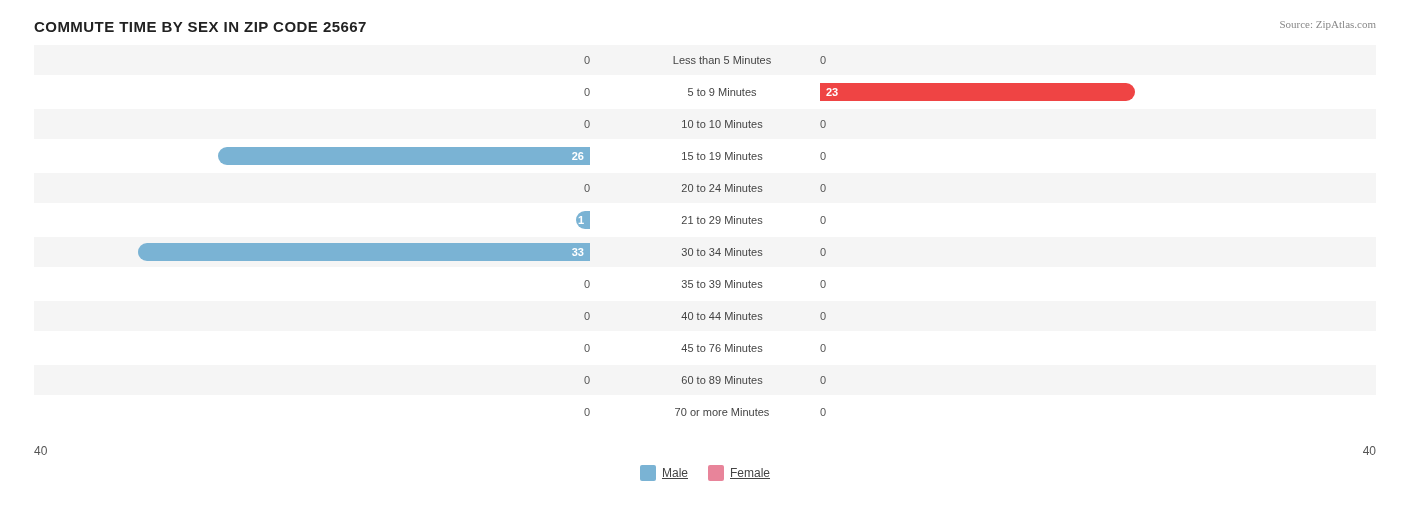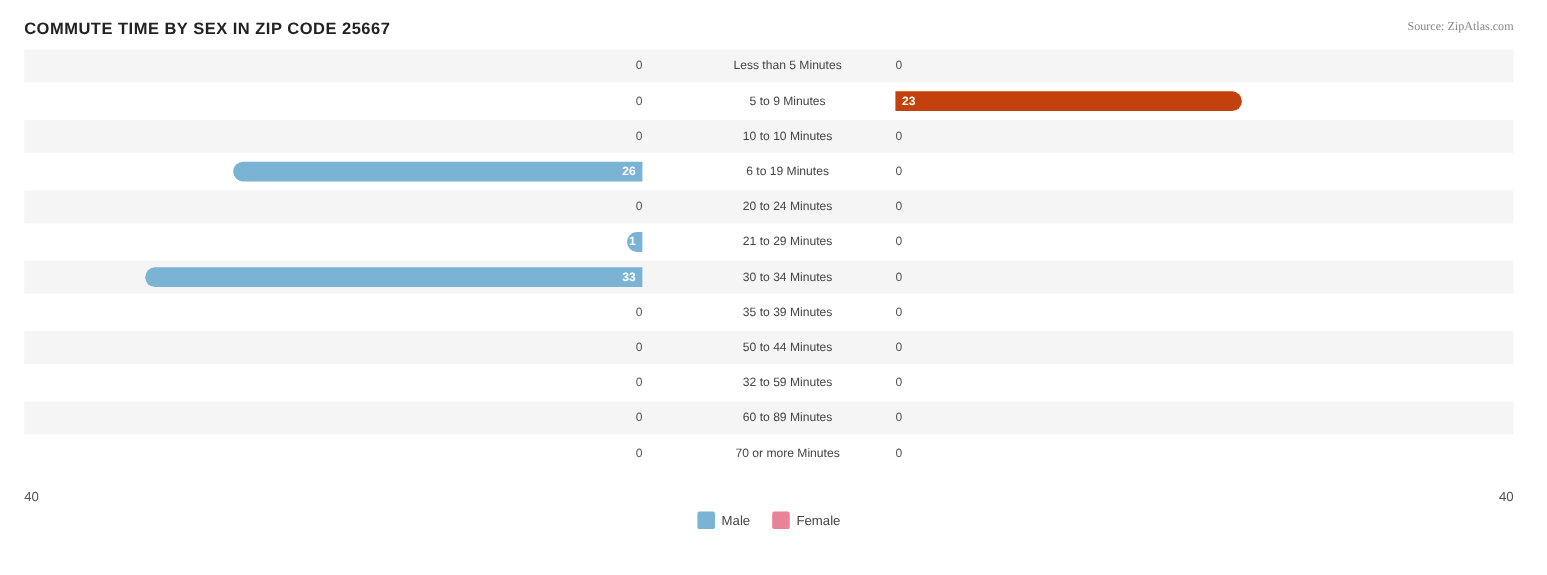--- a/index.html
+++ b/index.html
@@ -7,21 +7,21 @@
       font-family: Arial, sans-serif;
       background: #fff;
       width: 1406px;
       height: 523px;
       overflow: hidden;
       position: relative;
     }
     .chart-container {
       width: 1406px;
       height: 523px;
-      padding: 18px 30px 50px 22px;
+      padding: 18px 30px 50px 34px;
       position: relative;
     }
     .chart-title {
       font-size: 15px;
       font-weight: bold;
       color: #222;
       text-transform: uppercase;
       letter-spacing: 0.03em;
       margin-bottom: 10px;
     }
@@ -101,21 +101,21 @@
       background: #7ab3d4;
       border-radius: 9px 0 0 9px;
       position: absolute;
       right: 0;
       display: flex;
       align-items: center;
       justify-content: flex-start;
     }
     .bar-female {
       height: 18px;
-      background: #c2410c;
+      background: #ef4444;
       border-radius: 0 9px 9px 0;
       position: absolute;
       left: 0;
       display: flex;
       align-items: center;
     }
     
     .axis-row {
       display: flex;
       align-items: center;
@@ -149,20 +149,21 @@
       align-items: center;
       gap: 20px;
       margin-top: 4px;
     }
     .legend-item {
       display: flex;
       align-items: center;
       gap: 6px;
       font-size: 12px;
       color: #444;
+      text-decoration: underline;
     }
     .legend-box-male {
       width: 16px;
       height: 16px;
       background: #7ab3d4;
       border-radius: 2px;
     }
     .legend-box-female {
       width: 16px;
       height: 16px;
@@ -251,21 +252,21 @@
       <div class="row">
       <div class="row-inner">
         <div class="left-area" style="position:relative;">
 
             <div class="bar-male" style="width:372px;">
               <span class="val-left">26</span>
             </div>
 
         </div>
         <div class="center-label">
-          <span class="label-pill">6 to 19 Minutes</span>
+          <span class="label-pill">15 to 19 Minutes</span>
         </div>
         <div class="right-area" style="position:relative;">
 
             <div style="position:absolute;left:0;font-size:11px;color:#555;">0</div>
 
         </div>
       </div>
     </div>
       <div class="row">
       <div class="row-inner">
@@ -340,38 +341,38 @@
       </div>
     </div>
       <div class="row">
       <div class="row-inner">
         <div class="left-area" style="position:relative;">
 
             <div style="position:absolute;right:0;font-size:11px;color:#555;">0</div>
 
         </div>
         <div class="center-label">
-          <span class="label-pill">50 to 44 Minutes</span>
-        </div>
-        <div class="right-area" style="position:relative;">
-
-            <div style="position:absolute;left:0;font-size:11px;color:#555;">0</div>
-
-        </div>
-      </div>
-    </div>
-      <div class="row">
-      <div class="row-inner">
-        <div class="left-area" style="position:relative;">
-
-            <div style="position:absolute;right:0;font-size:11px;color:#555;">0</div>
-
-        </div>
-        <div class="center-label">
-          <span class="label-pill">32 to 59 Minutes</span>
+          <span class="label-pill">40 to 44 Minutes</span>
+        </div>
+        <div class="right-area" style="position:relative;">
+
+            <div style="position:absolute;left:0;font-size:11px;color:#555;">0</div>
+
+        </div>
+      </div>
+    </div>
+      <div class="row">
+      <div class="row-inner">
+        <div class="left-area" style="position:relative;">
+
+            <div style="position:absolute;right:0;font-size:11px;color:#555;">0</div>
+
+        </div>
+        <div class="center-label">
+          <span class="label-pill">45 to 76 Minutes</span>
         </div>
         <div class="right-area" style="position:relative;">
 
             <div style="position:absolute;left:0;font-size:11px;color:#555;">0</div>
 
         </div>
       </div>
     </div>
       <div class="row">
       <div class="row-inner">

